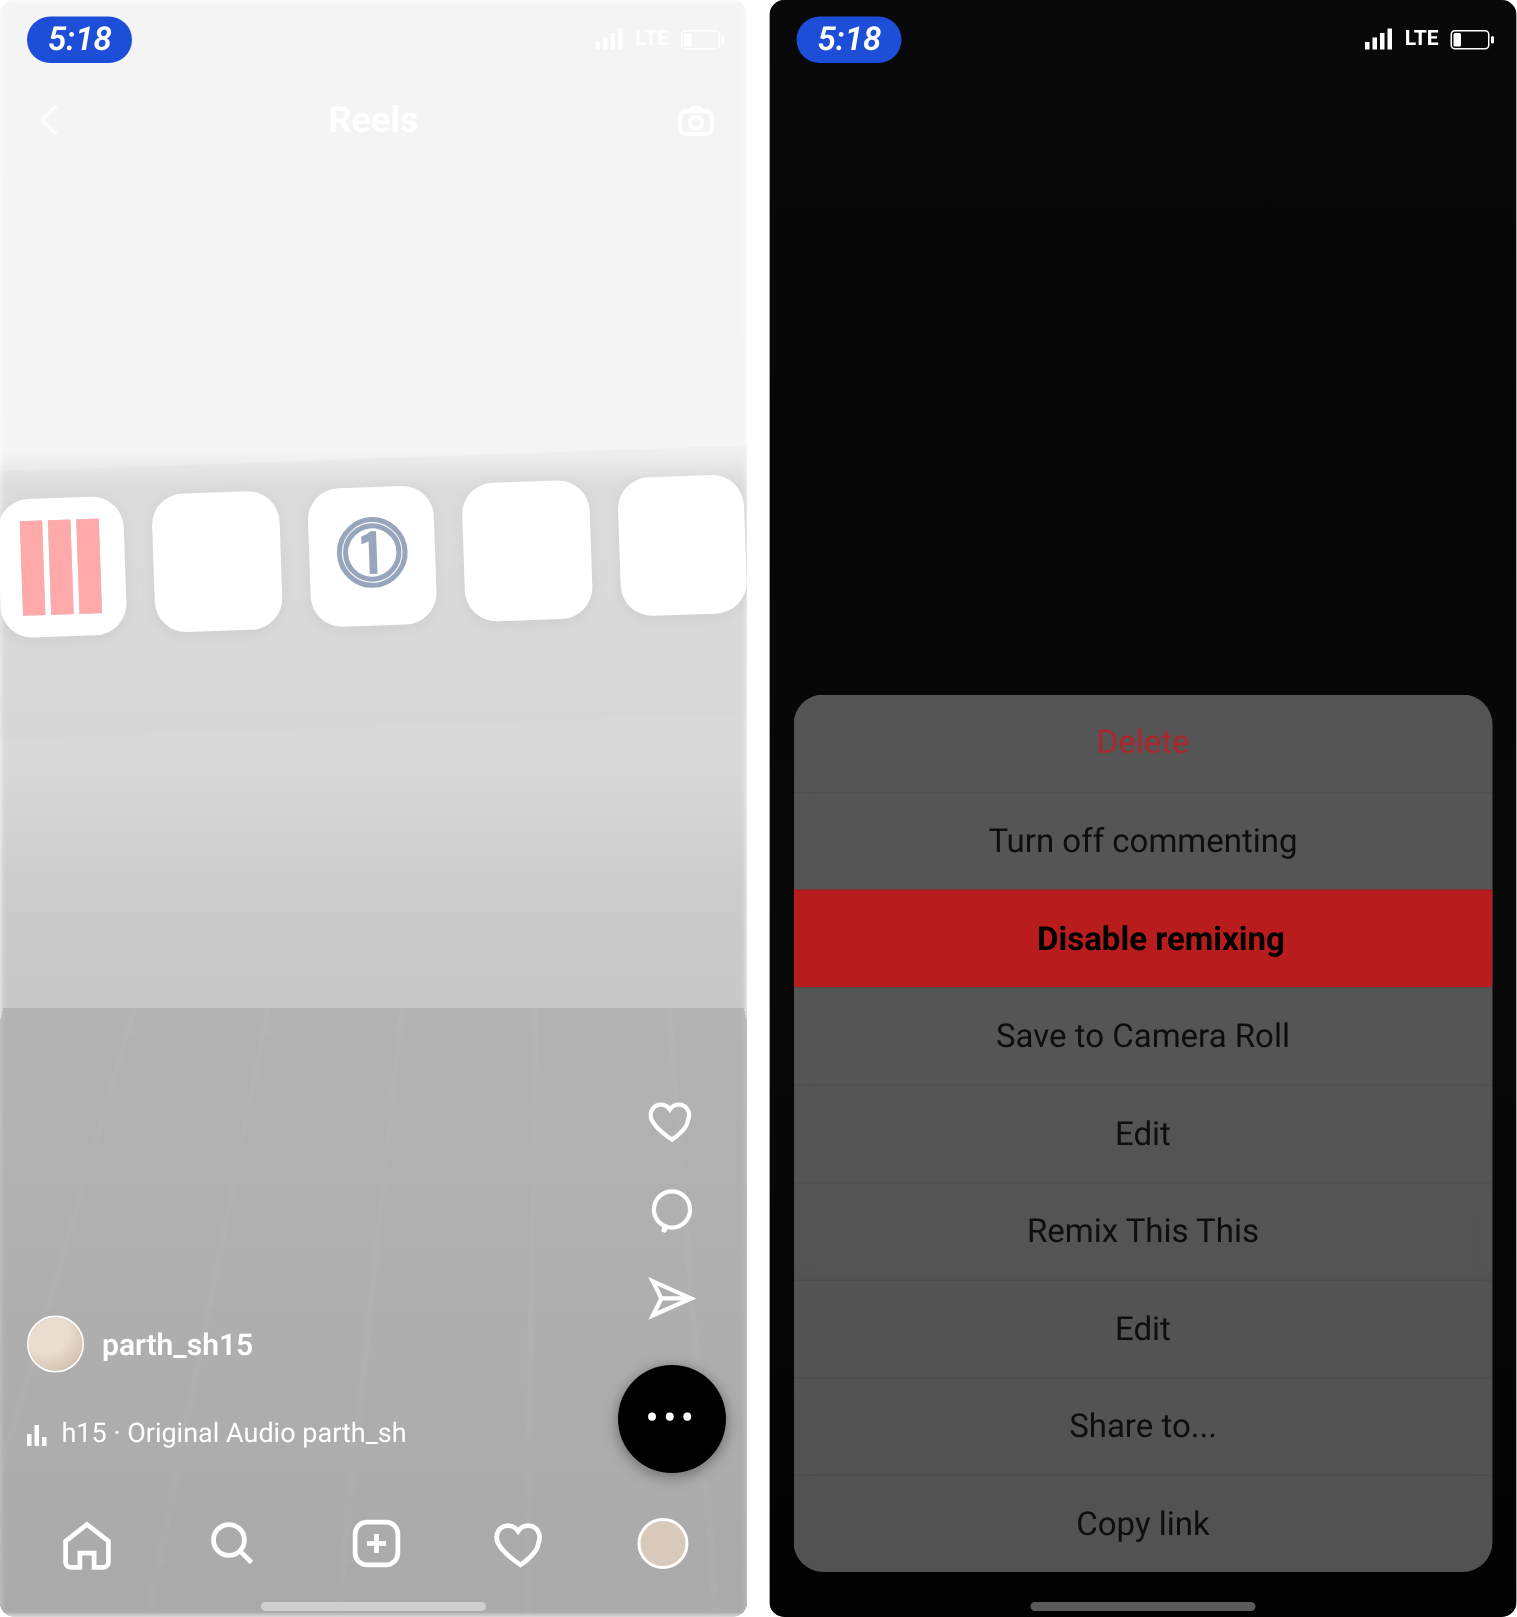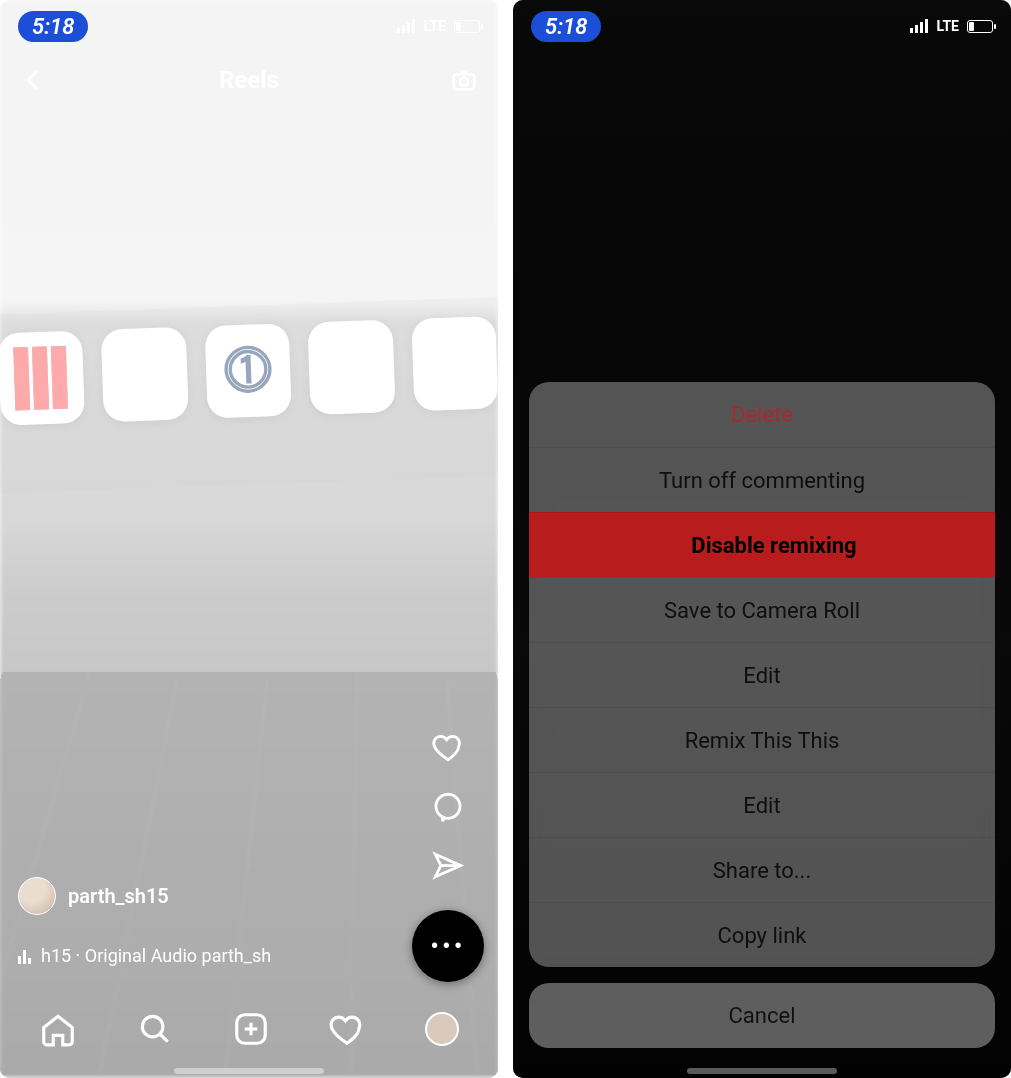--- a/index.html
+++ b/index.html
@@ -388,19 +388,16 @@
         <div class="row">
           <span>Edit</span>
         </div>
         <div class="row">
           <span>Share to...</span>
         </div>
         <div class="row">
           <span>Copy link</span>
         </div>
       </div>
-    <div class="cancel">
-      <span>Cancel</span>
-    </div>
   </div>
 
   <div class="home-ind"></div>
 </div>
 
 </body></html>

